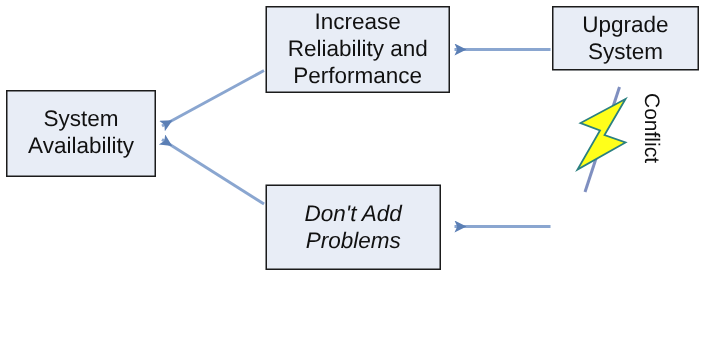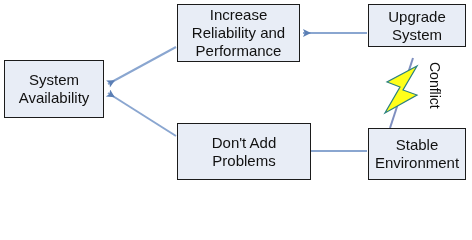--- a/index.html
+++ b/index.html
@@ -46,21 +46,21 @@
   #node-system-availability {
     left: 4px;  top: 60px;  width: 100px; height: 58px;
   }
   #node-increase-reliability {
     left: 177px; top: 4px;  width: 123px; height: 58px;
   }
   #node-upgrade-system {
     left: 368px; top: 4px;  width: 98px;  height: 43px;
   }
   #node-dont-add-problems {
-    left: 177px; top: 123px; width: 134px; height: 57px;
+    left: 177px; top: 123px; width: 117px; height: 57px; font-style: italic;
   }
   #node-stable-environment {
     left: 368px; top: 128px; width: 98px;  height: 52px;
   }
   #conflict-label {
     position: absolute;
     left: 425px;
     top: 62px;
     width: 64px;
     height: 20px;
@@ -124,20 +124,16 @@
   <div class="node-box" id="node-upgrade-system">
     <span class="node-label">Upgrade
 System</span>
   </div>
 
   <div class="node-box" id="node-dont-add-problems">
     <span class="node-label">Don't Add
 Problems</span>
   </div>
 
-  <div class="node-box" id="node-stable-environment">
-    <span class="node-label">Stable
-Environment</span>
-  </div>
 
   <div id="conflict-label">Conflict</div>
 
 </div>
 
 </body></html>

